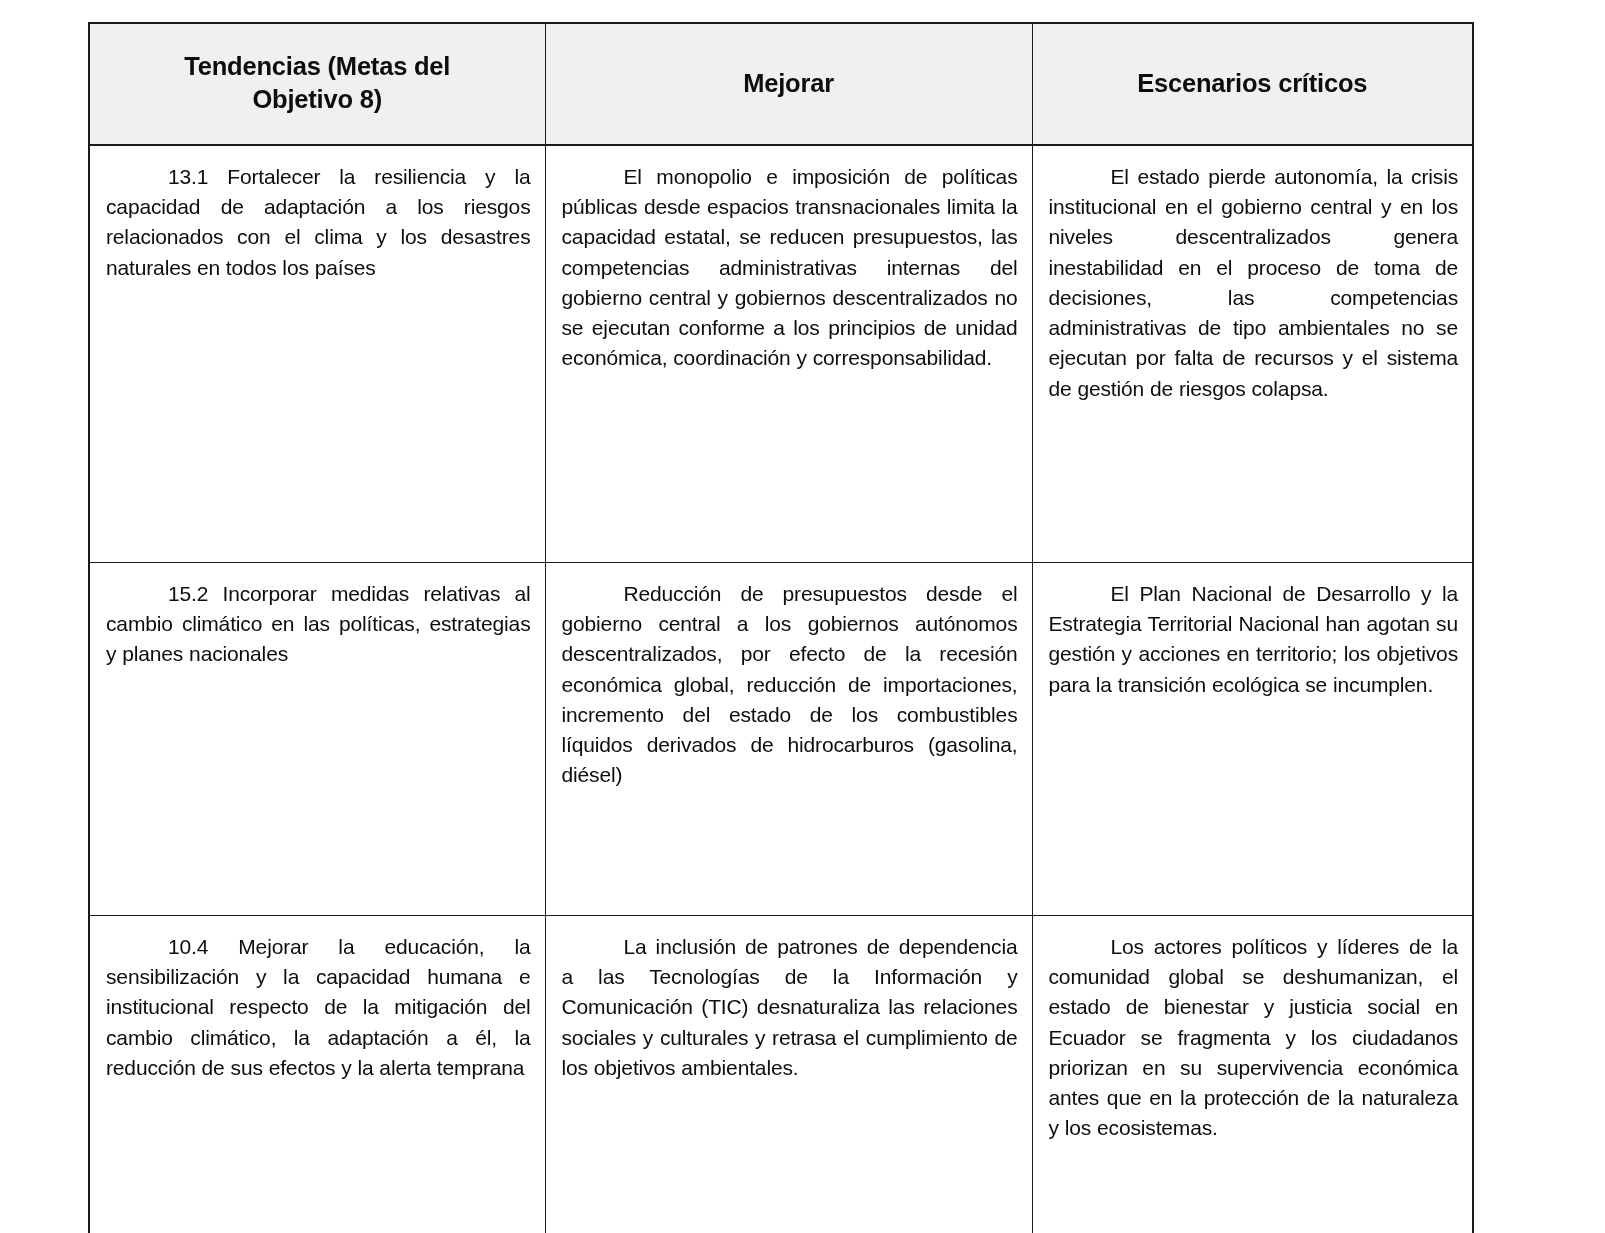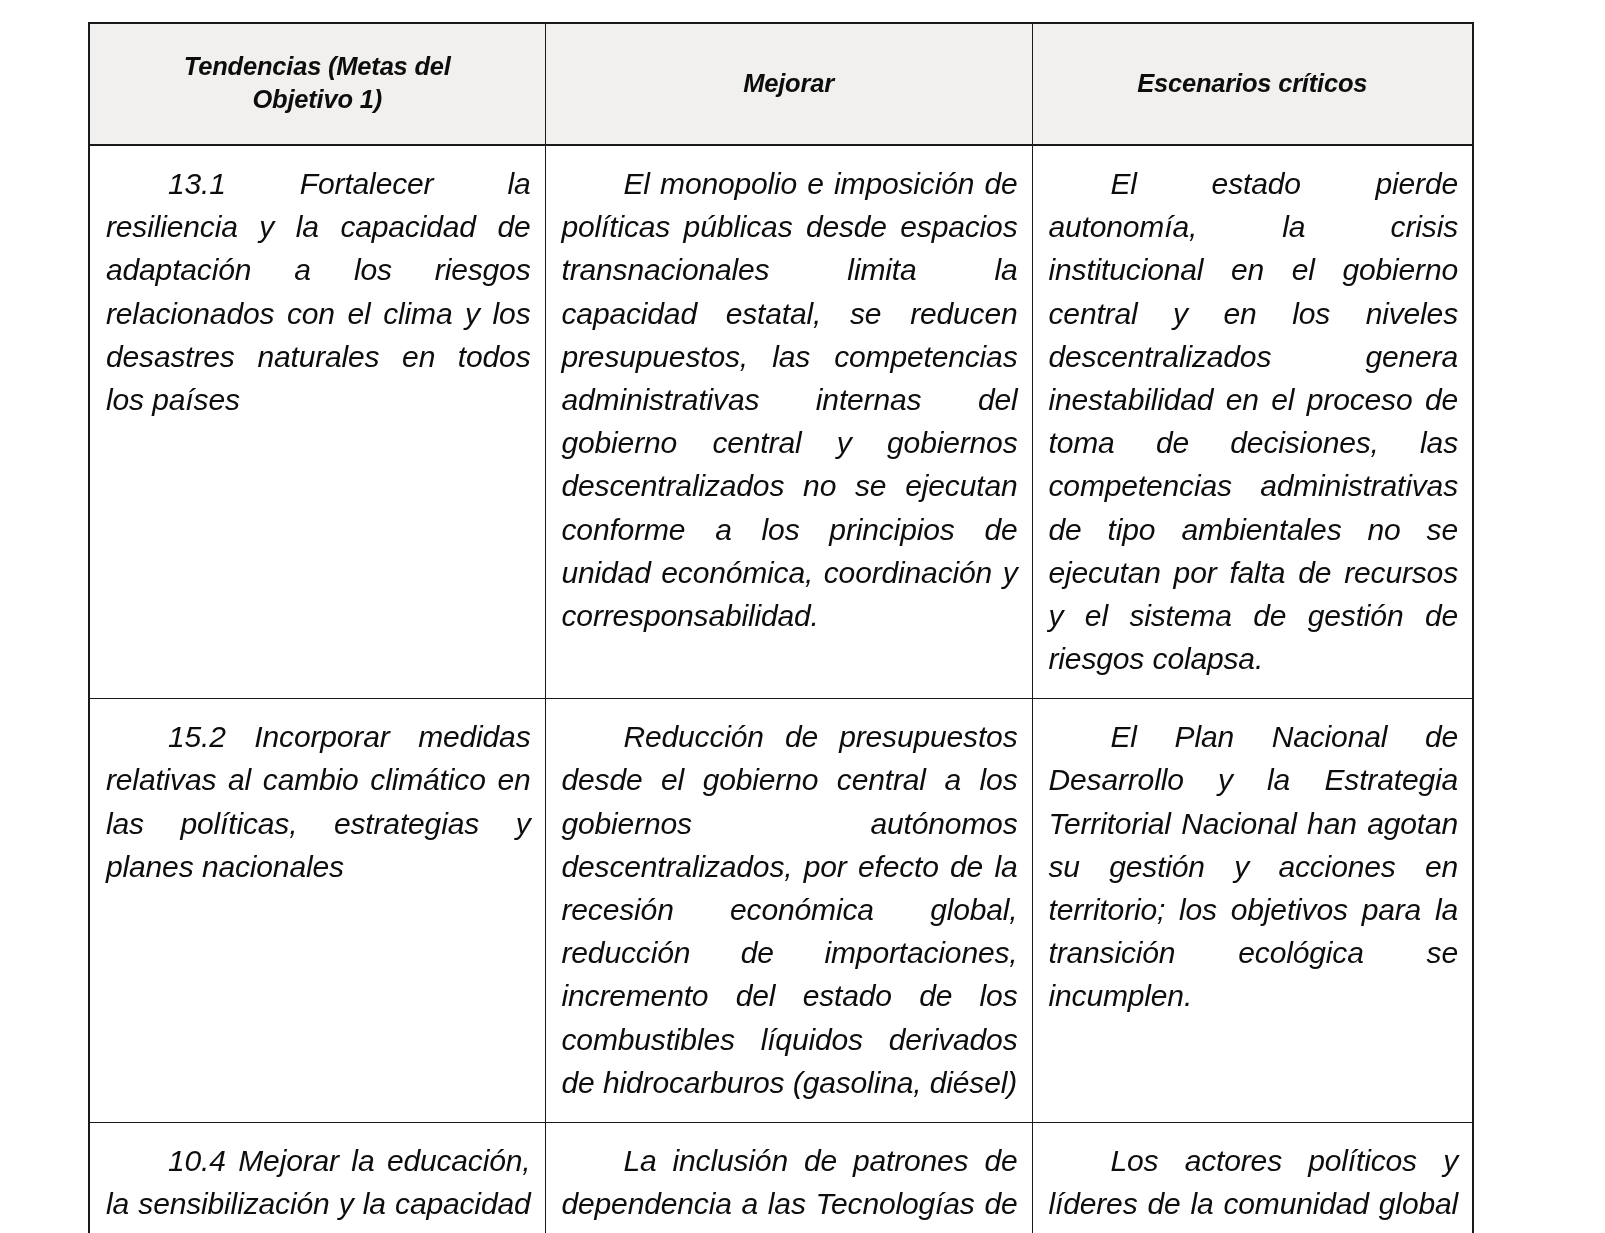--- a/index.html
+++ b/index.html
@@ -12,21 +12,20 @@
     background: #ffffff;
     font-family: "Liberation Sans", sans-serif;
     overflow: hidden;
   }
 
   .page {
     position: relative;
     width: 1297px;
     height: 1233px;
     box-sizing: border-box;
-    font-style: italic;
   }
 
   .table-wrap {
     position: absolute;
     left: 88px;
     top: 22px;
     width: 1384px;
   }
 
   table.matrix {
@@ -55,21 +54,21 @@
     font-size: 25.5px;
     line-height: 1.28;
     letter-spacing: -0.2px;
     padding: 20px 14px 22px 14px;
     height: 78px;
     border-bottom: 2.5px solid #1a1a1a;
   }
 
   table.matrix tbody td {
     padding: 16px 14px 18px 16px;
-    font-size: 30px;
+    font-size: 21px;
     line-height: 1.44;
     text-align: justify;
     text-justify: inter-word;
     letter-spacing: -0.15px;
     word-spacing: 0.2px;
     hyphens: manual;
     margin-left: 20px;
     -webkit-hyphens: manual;
   }
 
@@ -93,21 +92,21 @@
     <table class="matrix">
       <colgroup>
         <col class="c1">
         <col class="c2">
         <col class="c3">
       </colgroup>
       <thead>
         <tr>
           <th>
             <span class="hdr-line">Tendencias (Metas del</span>
-            <span class="hdr-line">Objetivo 1)</span>
+            <span class="hdr-line">Objetivo 8)</span>
           </th>
           <th>
             <span class="hdr-line">Mejorar</span>
           </th>
           <th>
             <span class="hdr-line">Escenarios críticos</span>
           </th>
         </tr>
       </thead>
       <tbody>

